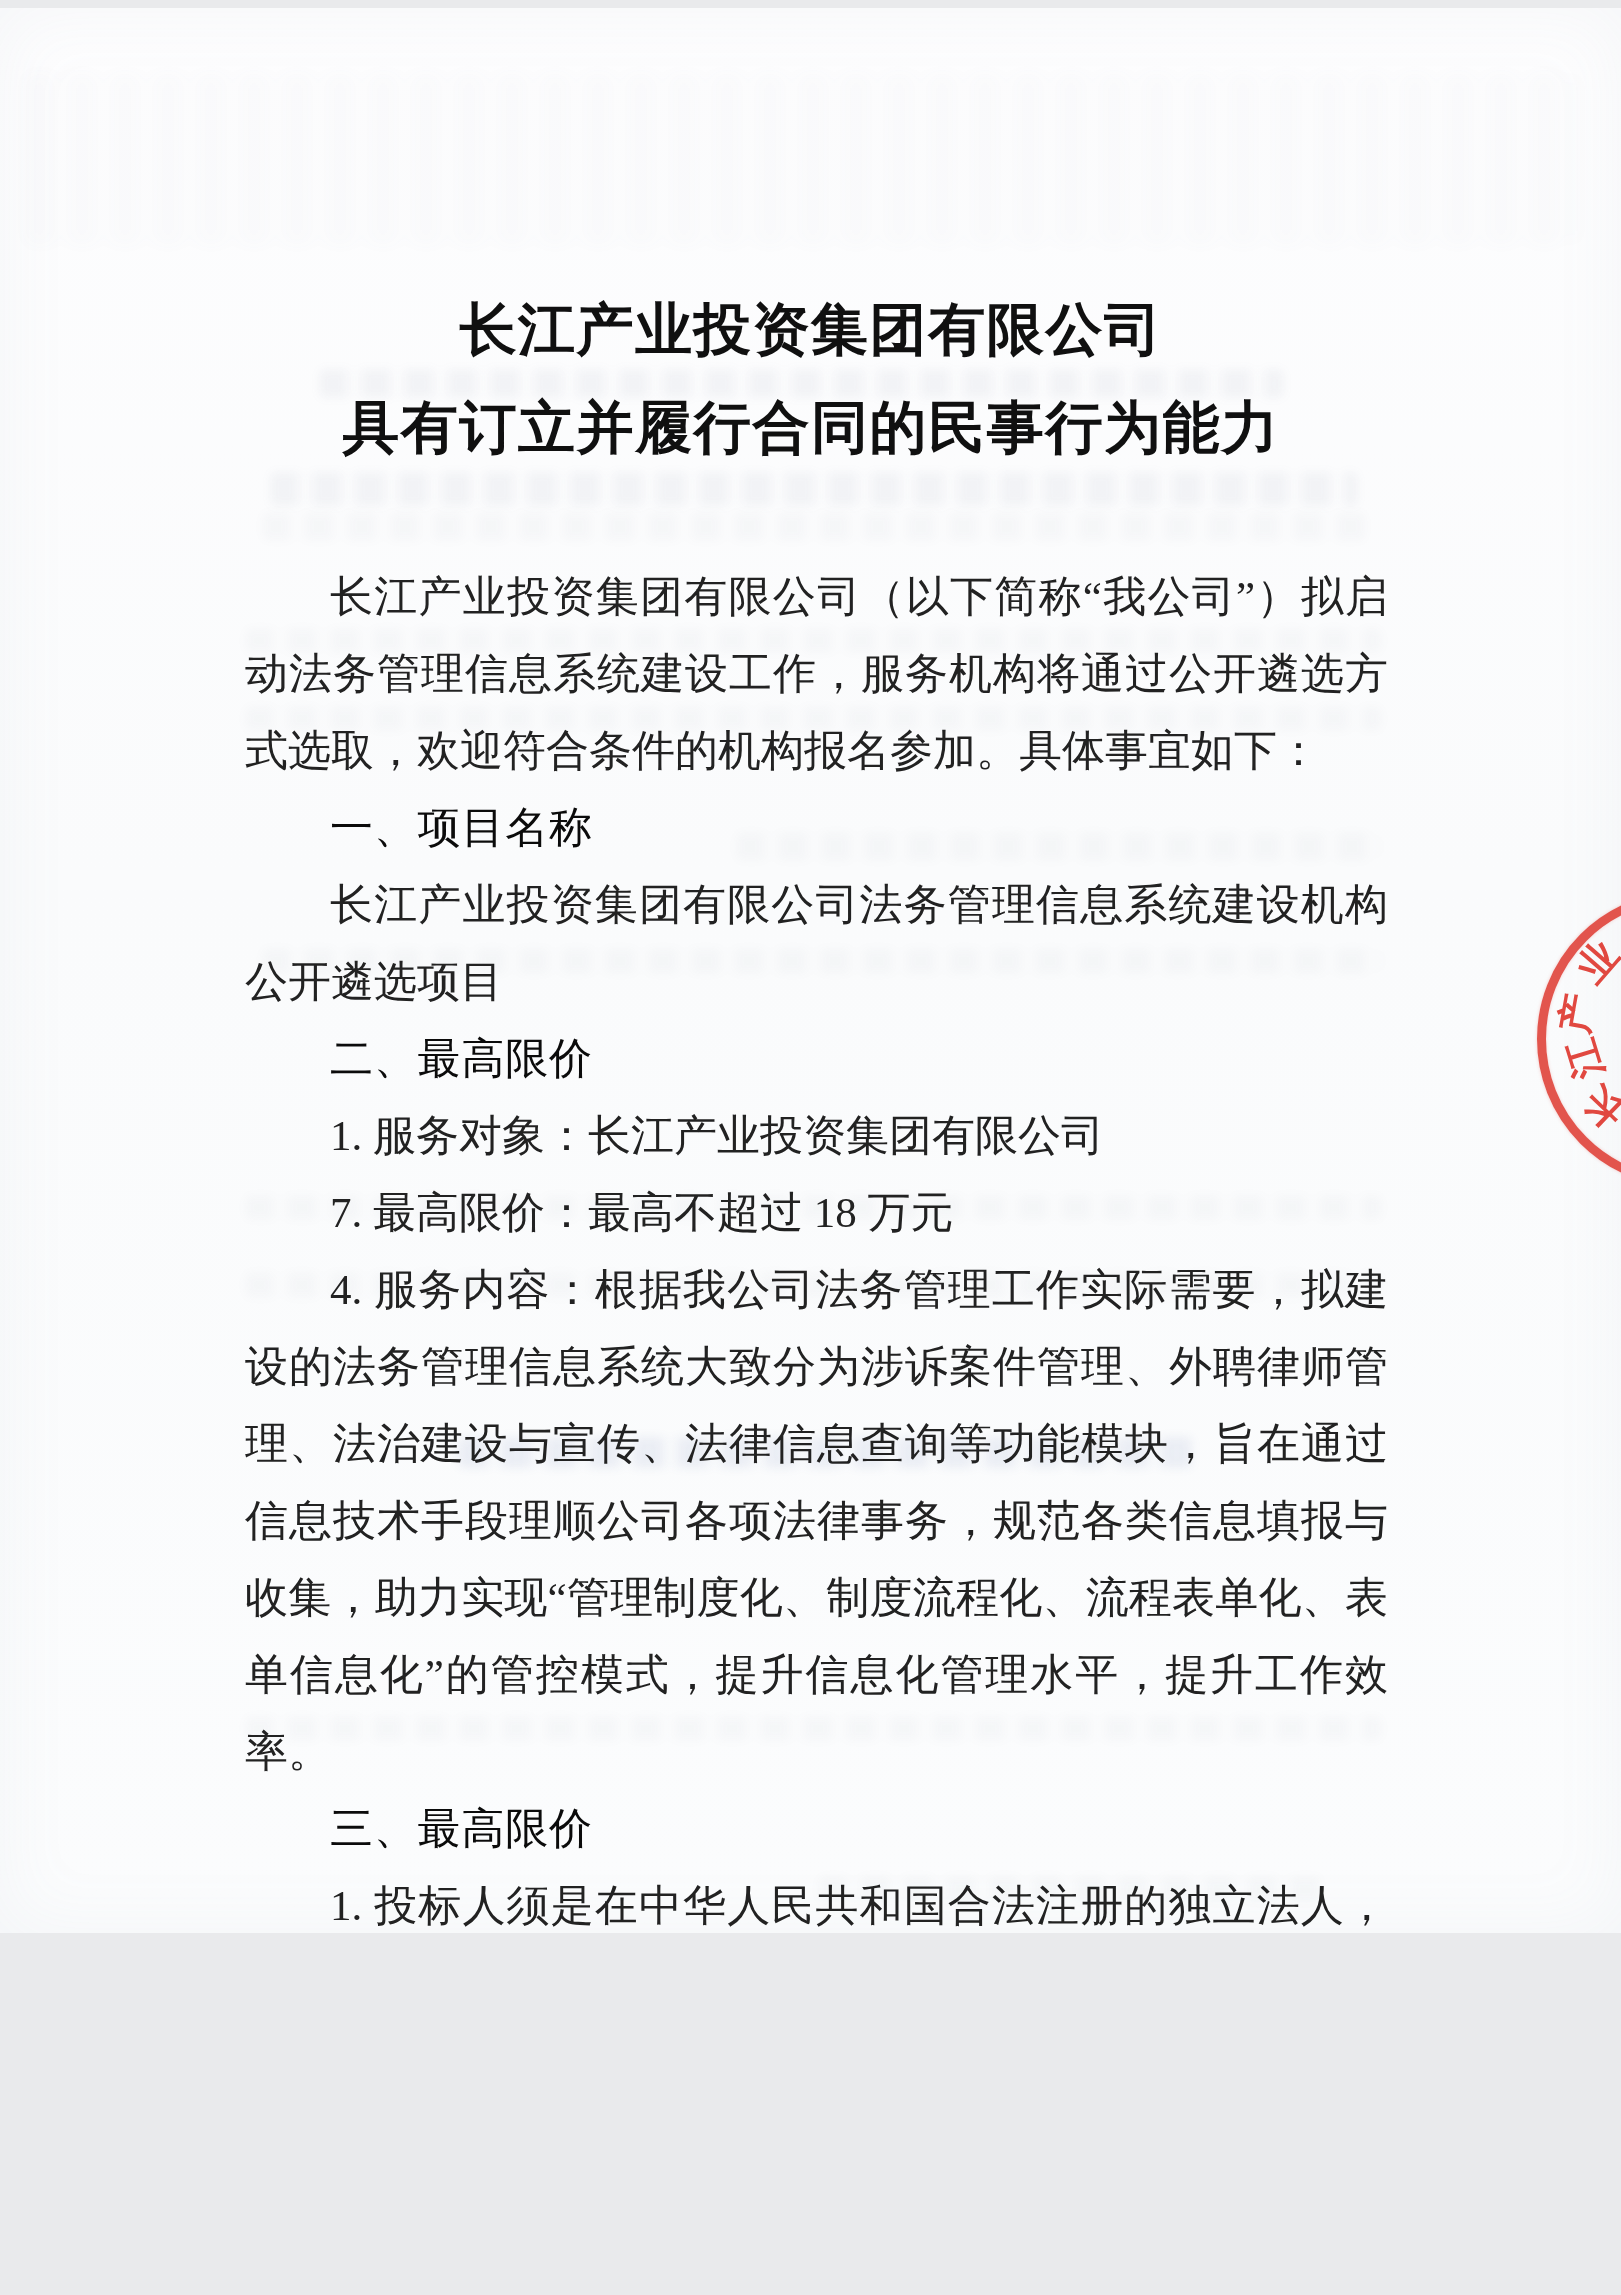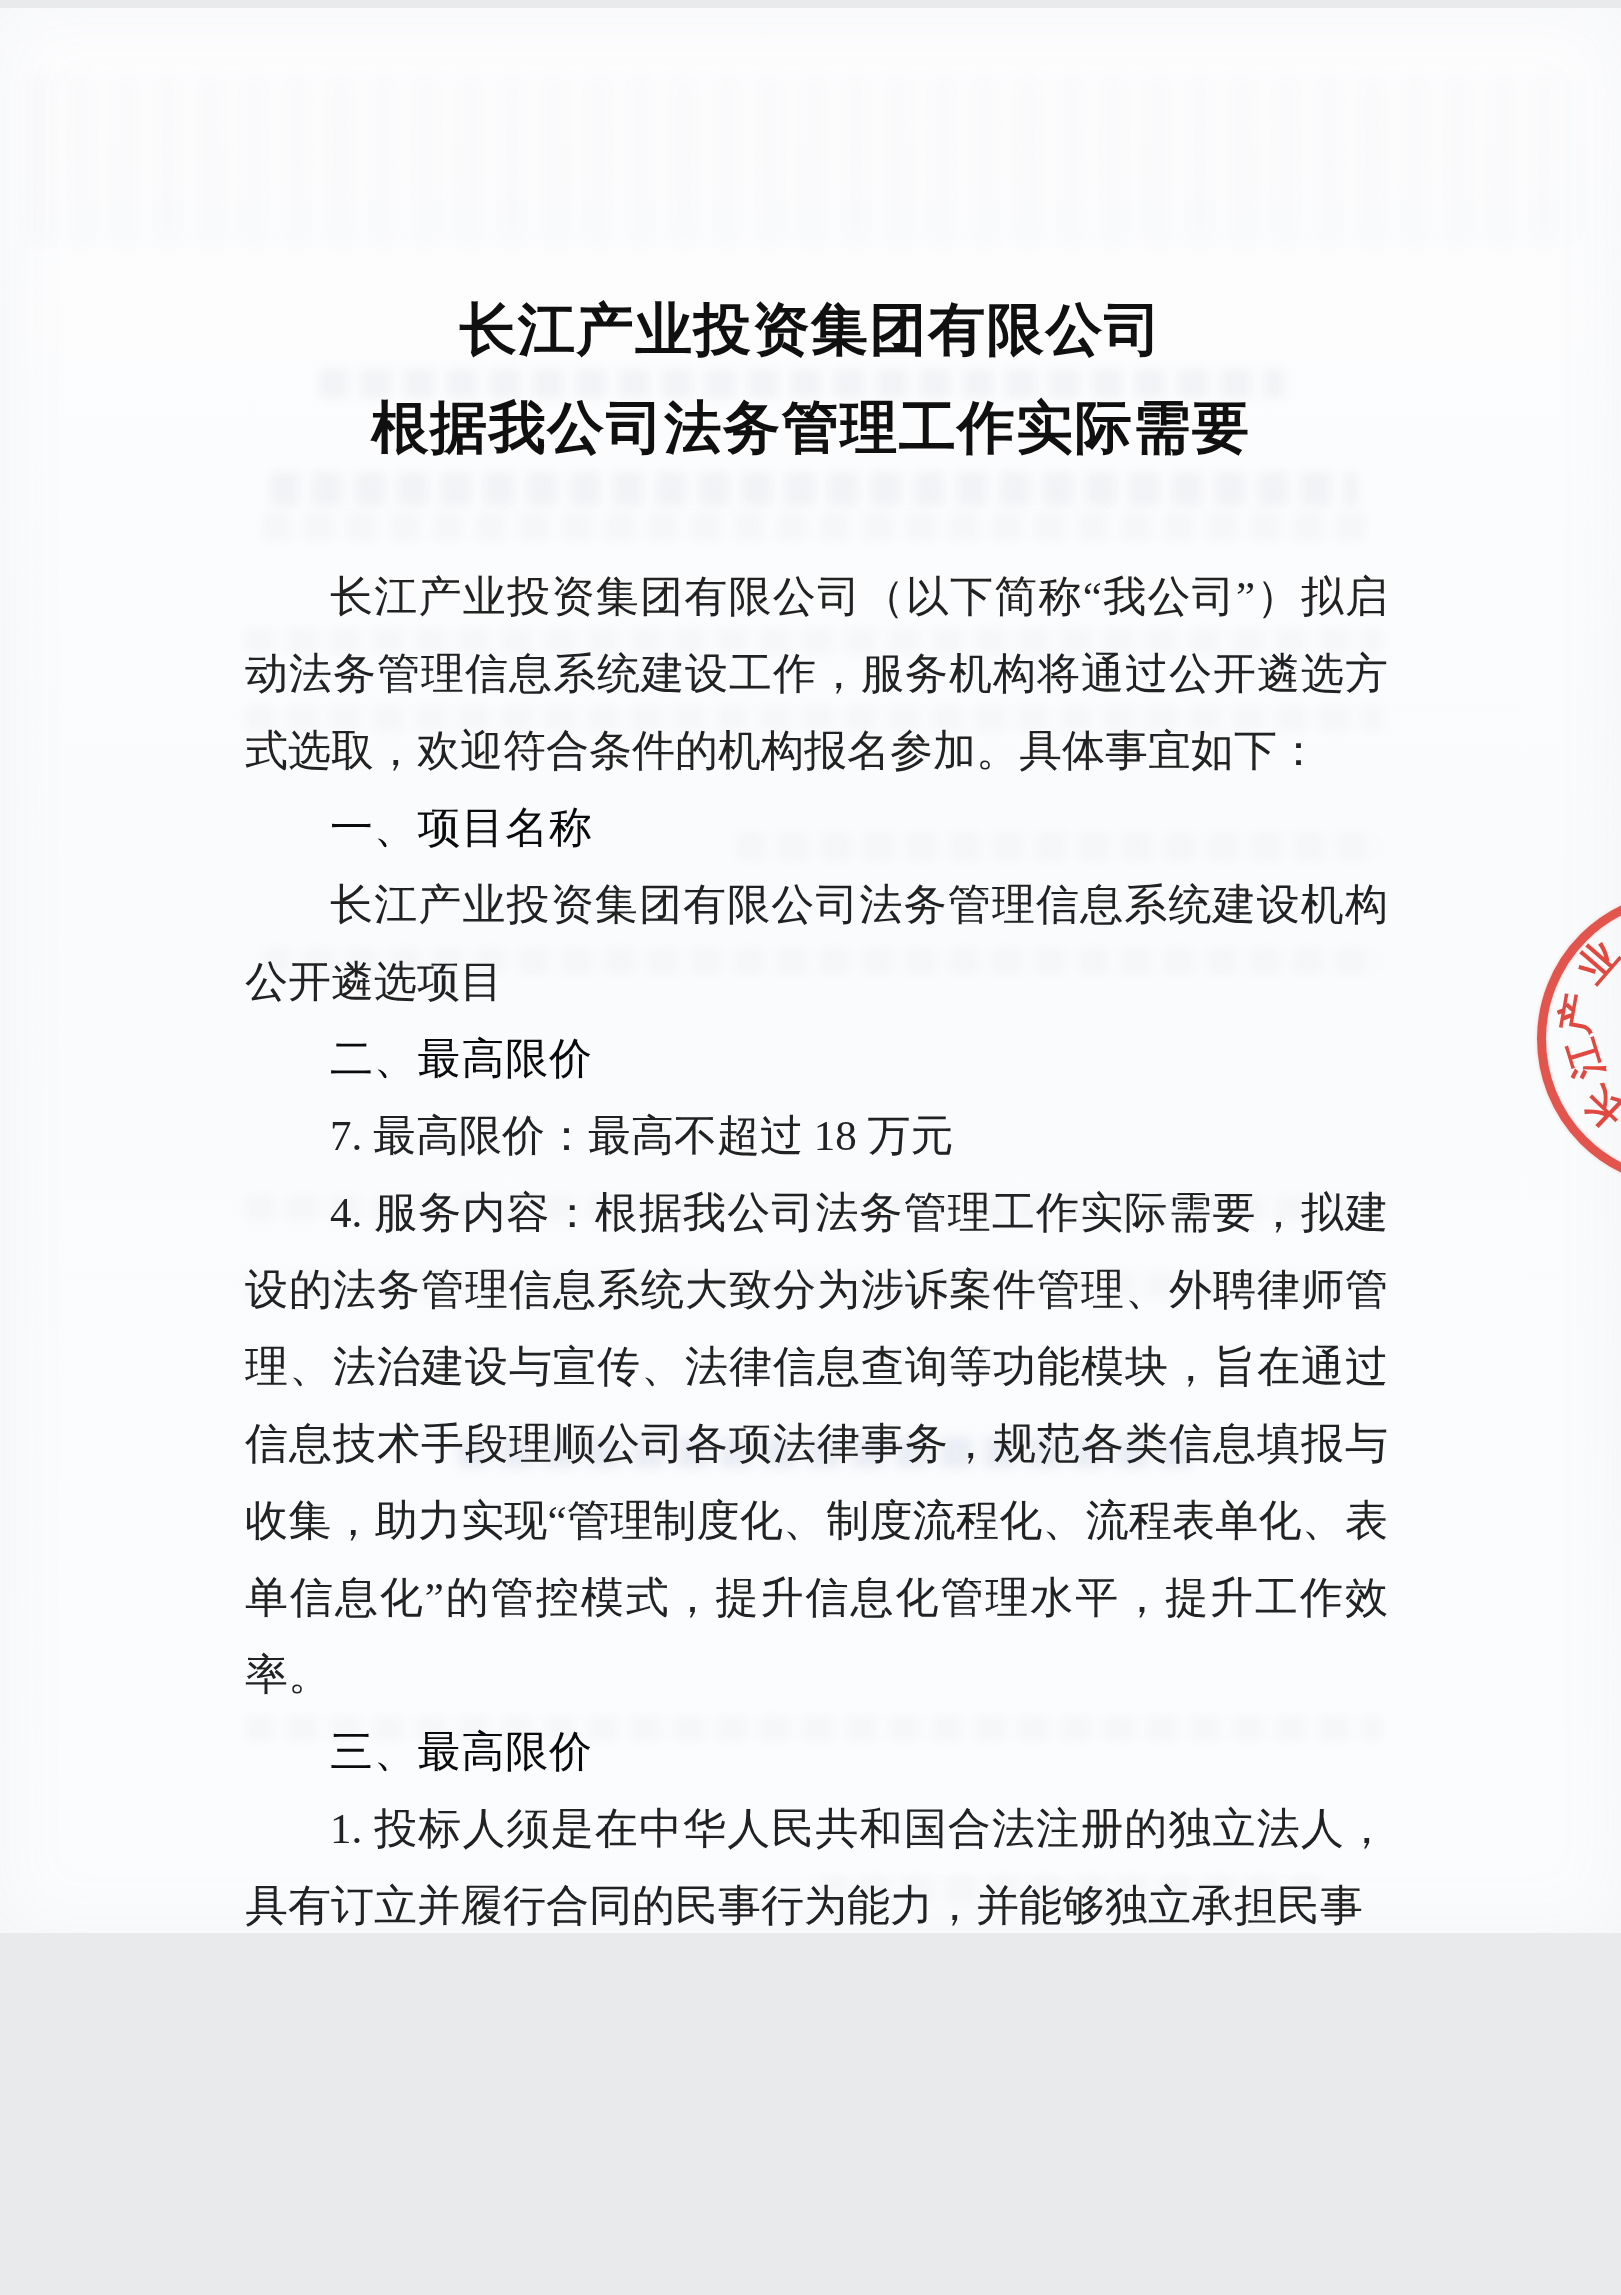--- a/index.html
+++ b/index.html
@@ -99,28 +99,29 @@
   <div class="ghost faint g8"></div>
   <div class="ghost faint g9"></div>
   <div class="ghost blue g10"></div>
   <div class="ghost faint g11"></div>
   <div class="ghost faint g12"></div>
   <div class="ghost faint g13"></div>
   <div class="ghost faint g14"></div>
 
   <div class="title-block">
     <div>长江产业投资集团有限公司</div>
-    <div>根据我公司法务管理工作实际需要</div>
+    <div>具有订立并履行合同的民事行为能力</div>
   </div>
 
   <div class="body-text">
     <p class="indent">长江产业投资集团有限公司（以下简称“我公司”）拟启动法务管理信息系统建设工作，服务机构将通过公开遴选方式选取，欢迎符合条件的机构报名参加。具体事宜如下：</p>
     <p class="indent heading">一、项目名称</p>
     <p class="indent">长江产业投资集团有限公司法务管理信息系统建设机构公开遴选项目</p>
     <p class="indent heading">二、最高限价</p>
+    <p class="indent">1. 服务对象：长江产业投资集团有限公司</p>
     <p class="indent">7. 最高限价：最高不超过 18 万元</p>
     <p class="indent">4. 服务内容：根据我公司法务管理工作实际需要，拟建设的法务管理信息系统大致分为涉诉案件管理、外聘律师管理、法治建设与宣传、法律信息查询等功能模块，旨在通过信息技术手段理顺公司各项法律事务，规范各类信息填报与收集，助力实现“管理制度化、制度流程化、流程表单化、表单信息化”的管控模式，提升信息化管理水平，提升工作效率。</p>
     <p class="indent heading">三、最高限价</p>
     <p class="indent">1. 投标人须是在中华人民共和国合法注册的独立法人，具有订立并履行合同的民事行为能力，并能够独立承担民事</p>
   </div>
 
   <div class="seal">
     <div class="seal-ring"></div>
     <span class="seal-char sc1">长</span>
     <span class="seal-char sc2">江</span>

